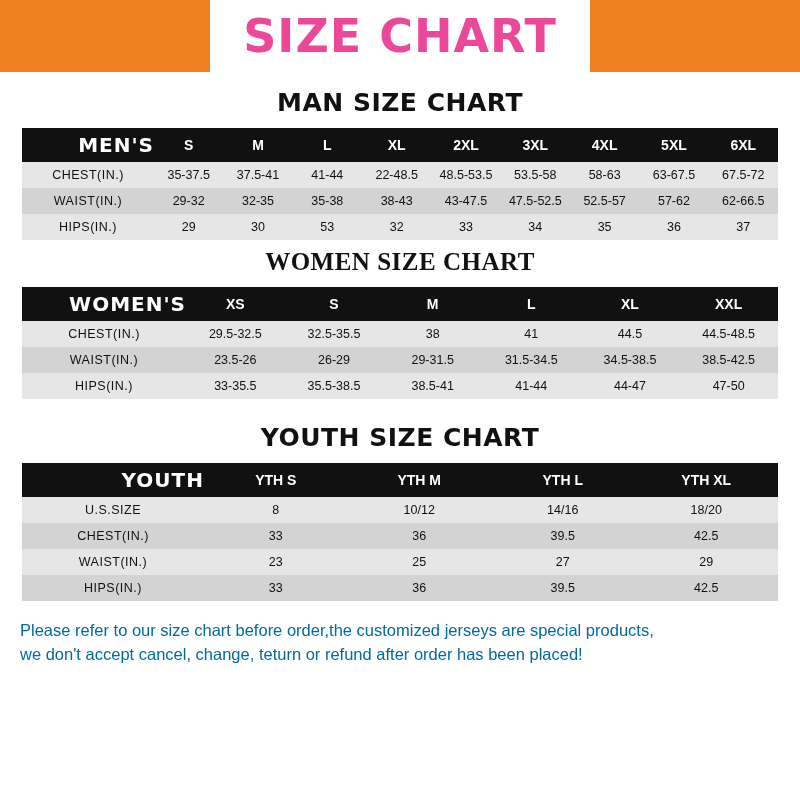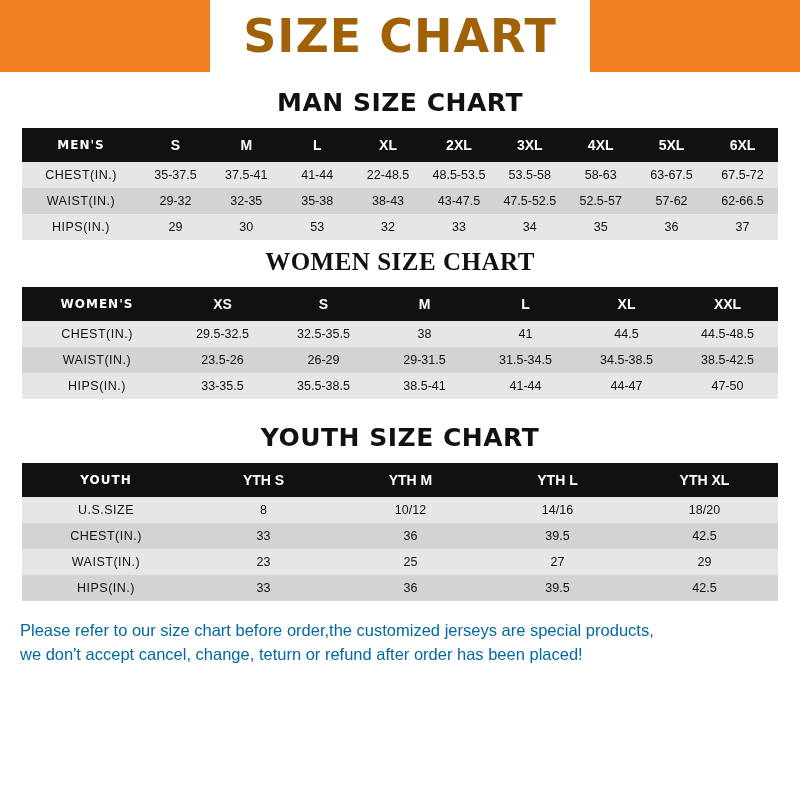--- a/index.html
+++ b/index.html
@@ -38,21 +38,21 @@
   }
   .banner-left { left: 0; width: 210px; }
   .banner-right { right: 0; width: 210px; }
   .banner-title {
     position: relative;
     z-index: 2;
     font-family: "DejaVu Sans", sans-serif;
     font-weight: bold;
     font-size: 46px;
     letter-spacing: 1px;
-    color: #a16207;
+    color: #ec4899;
     text-align: left;
     line-height: 72px;
   }
 
   
   .section-title {
     text-align: center;
     font-family: "DejaVu Sans", sans-serif;
     font-weight: bold;
     font-size: 25px;
@@ -82,23 +82,24 @@
     white-space: nowrap;
   }
   table.chart thead th {
     background: #111111;
     color: #ffffff;
     font-weight: bold;
     height: 34px;
     font-size: 14px;
   }
   table.chart thead th.rowhead {
-    text-align: center;
+    text-align: right;
+    padding-left: 14px;
     font-family: "DejaVu Sans", sans-serif;
-    font-size: 12px;
+    font-size: 20px;
     letter-spacing: 1px;
   }
   table.chart tbody tr.row-a td { background: #e6e6e6; }
   table.chart tbody tr.row-b td { background: #d3d3d3; }
   table.chart tbody td.rowhead {
     font-weight: normal;
     letter-spacing: 0.5px;
     font-size: 12.5px;
   }
 

